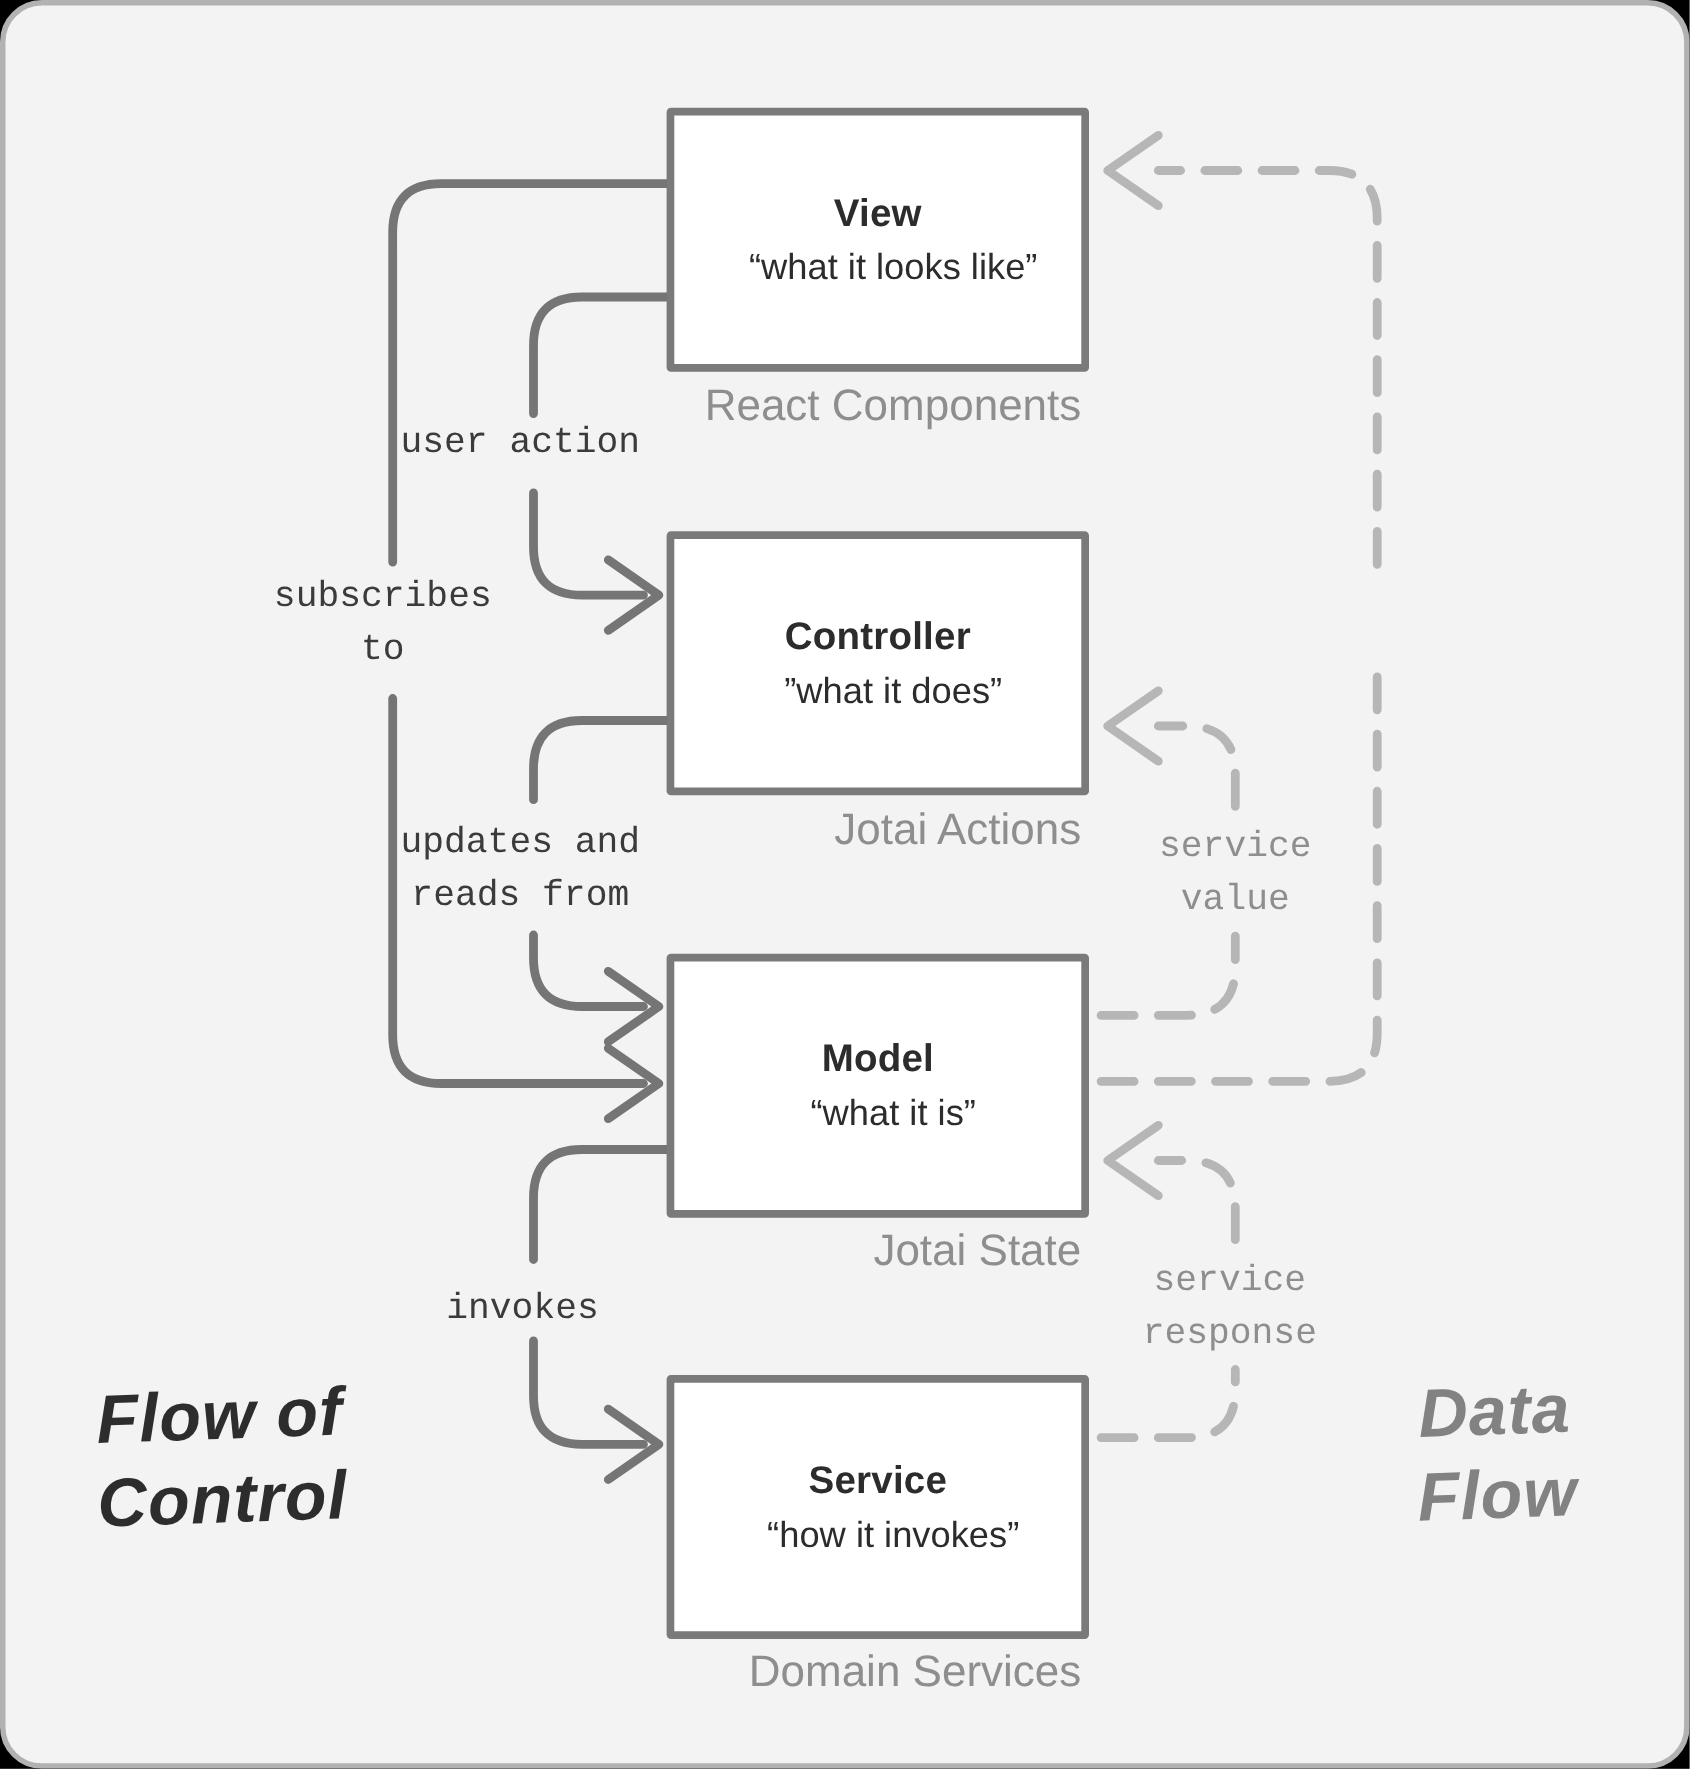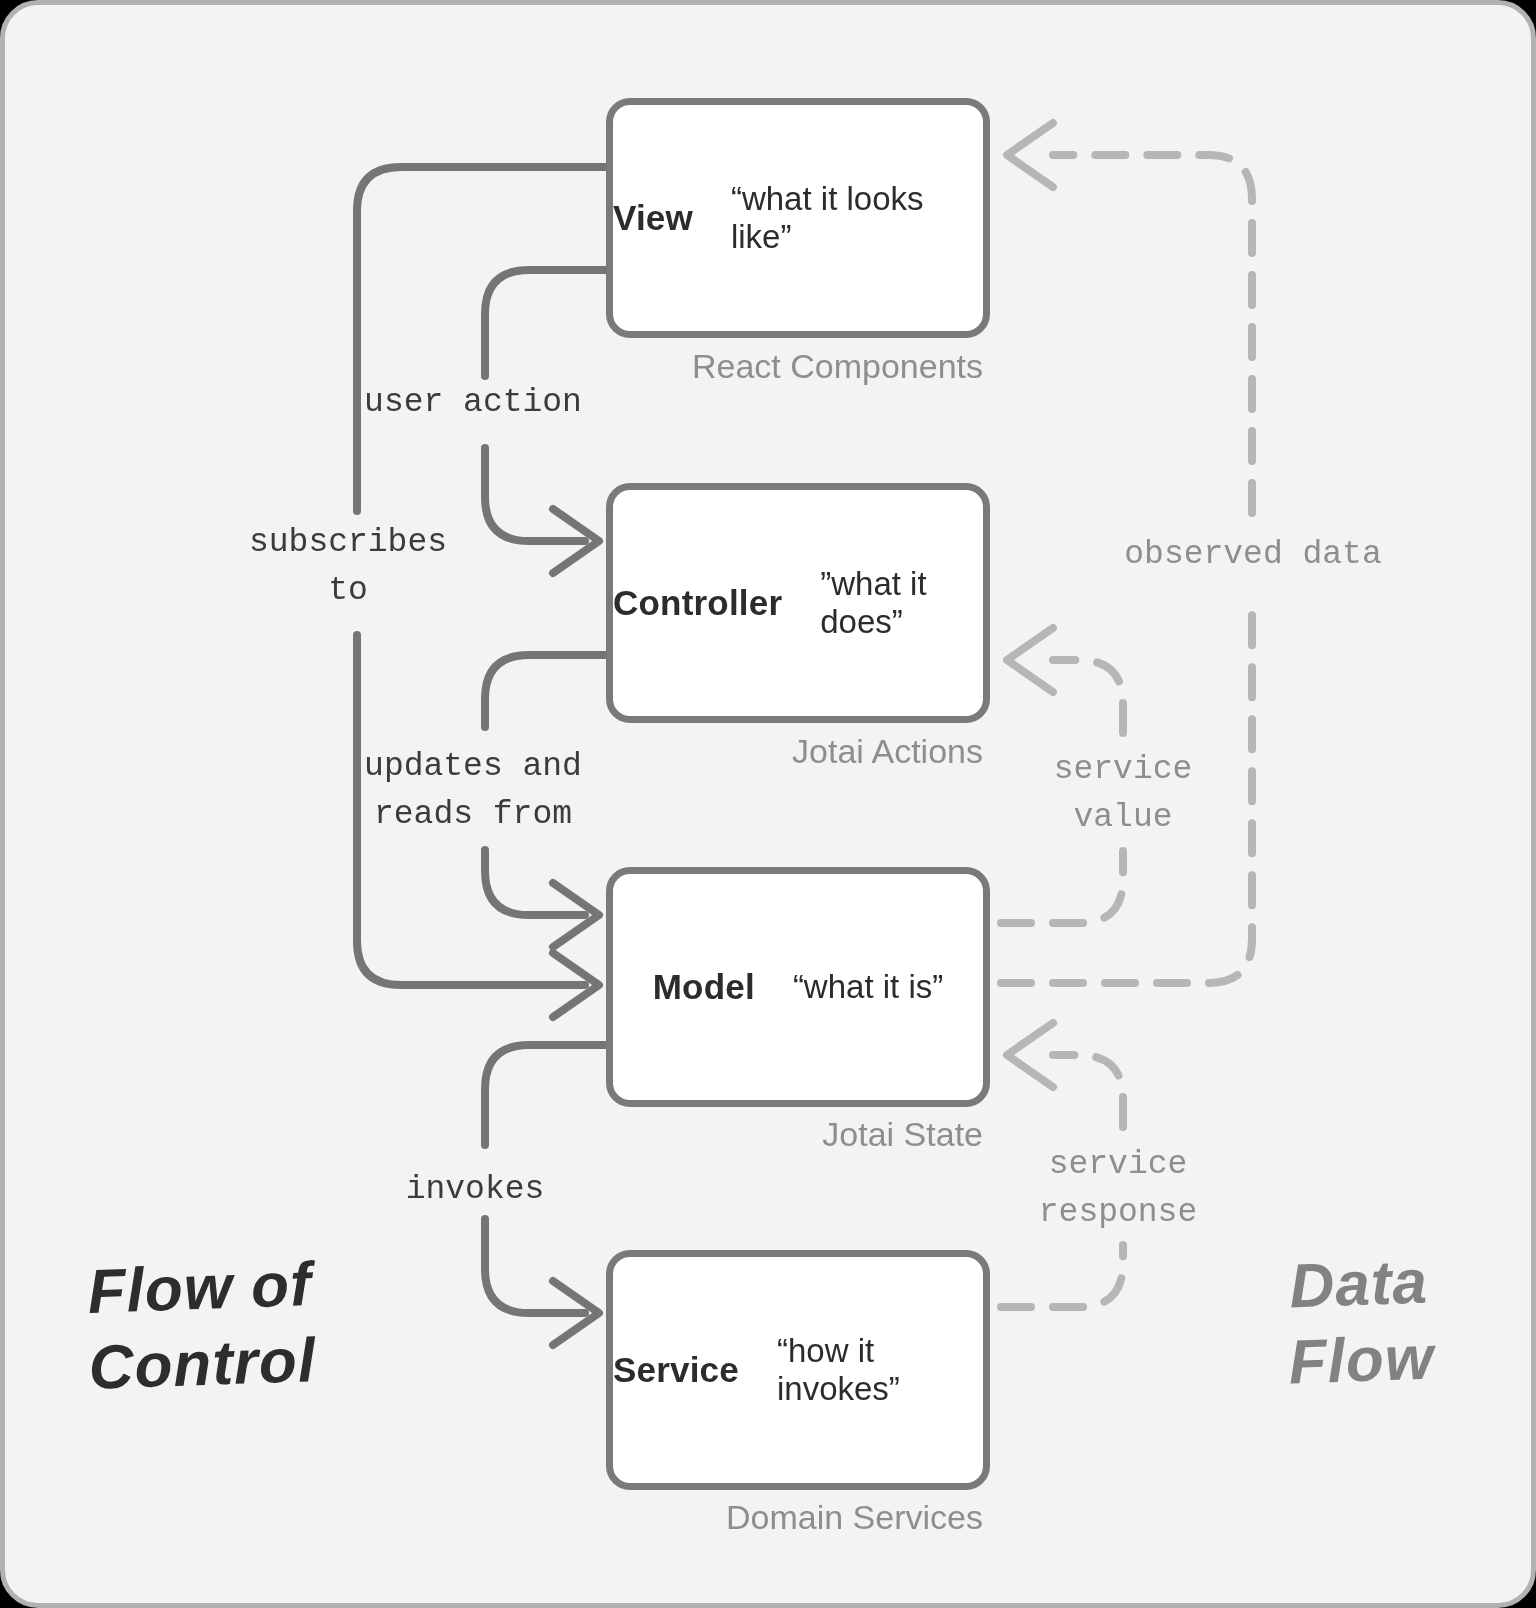--- a/index.html
+++ b/index.html
@@ -34,38 +34,38 @@
   }
   .head-dashed {
     fill: none; stroke: var(--dashed-line, #b6b6b6);
     stroke-width: 8; stroke-linecap: round; stroke-linejoin: round;
   }
   .node {
     position: absolute; left: 601px; width: 384px; height: 240px;
     box-sizing: border-box;
     background: var(--box-bg, #fff);
     border: 7px solid var(--box-border, #7a7a7a);
-    border-radius: 24px;
-    display: flex; flex-direction: row;
+    border-radius: 4px;
+    display: flex; flex-direction: column;
     align-items: center; justify-content: center;
     gap: 10px;
   }
   .node-title {
     font-size: 35px; font-weight: bold;
     color: var(--title-text, #2c2c2c);
     letter-spacing: 0.2px;
   }
   .node-subtitle {
     font-size: 33px;
     color: var(--title-text, #2c2c2c);
     margin-left: 28px;
   }
   .node-caption {
     position: absolute; right: 548px;
-    font-size: 34px; color: var(--muted-text, #8e8e8e);
+    font-size: 40px; color: var(--muted-text, #8e8e8e);
     white-space: nowrap;
   }
   .edge-label {
     position: absolute; transform: translate(-50%, -50%);
     text-align: center; font-size: 33px; line-height: 48px;
     white-space: nowrap;
     font-family: Liberation Mono, monospace;
   }
   .edge-label.control { color: var(--label-text, #3b3b3b); }
   .edge-label.data { color: var(--muted-text, #8e8e8e); }
@@ -149,23 +149,20 @@
       <span>to</span>
     </div>
     <div class="edge-label control" style="left:468px; top:786px">
       <span>updates and</span>
       <span>reads from</span>
     </div>
     <div class="edge-label control" style="left:470px; top:1185px">
       <span>invokes</span>
     </div>
 
-    <div class="edge-label data" style="left:1248px; top:550px">
-      <span>observed data</span>
-    </div>
     <div class="edge-label data" style="left:1118px; top:789px">
       <span>service</span>
       <span>value</span>
     </div>
     <div class="edge-label data" style="left:1113px; top:1184px">
       <span>service</span>
       <span>response</span>
     </div>
 
     <div class="corner-label dark" style="left:196px; top:1321px">

